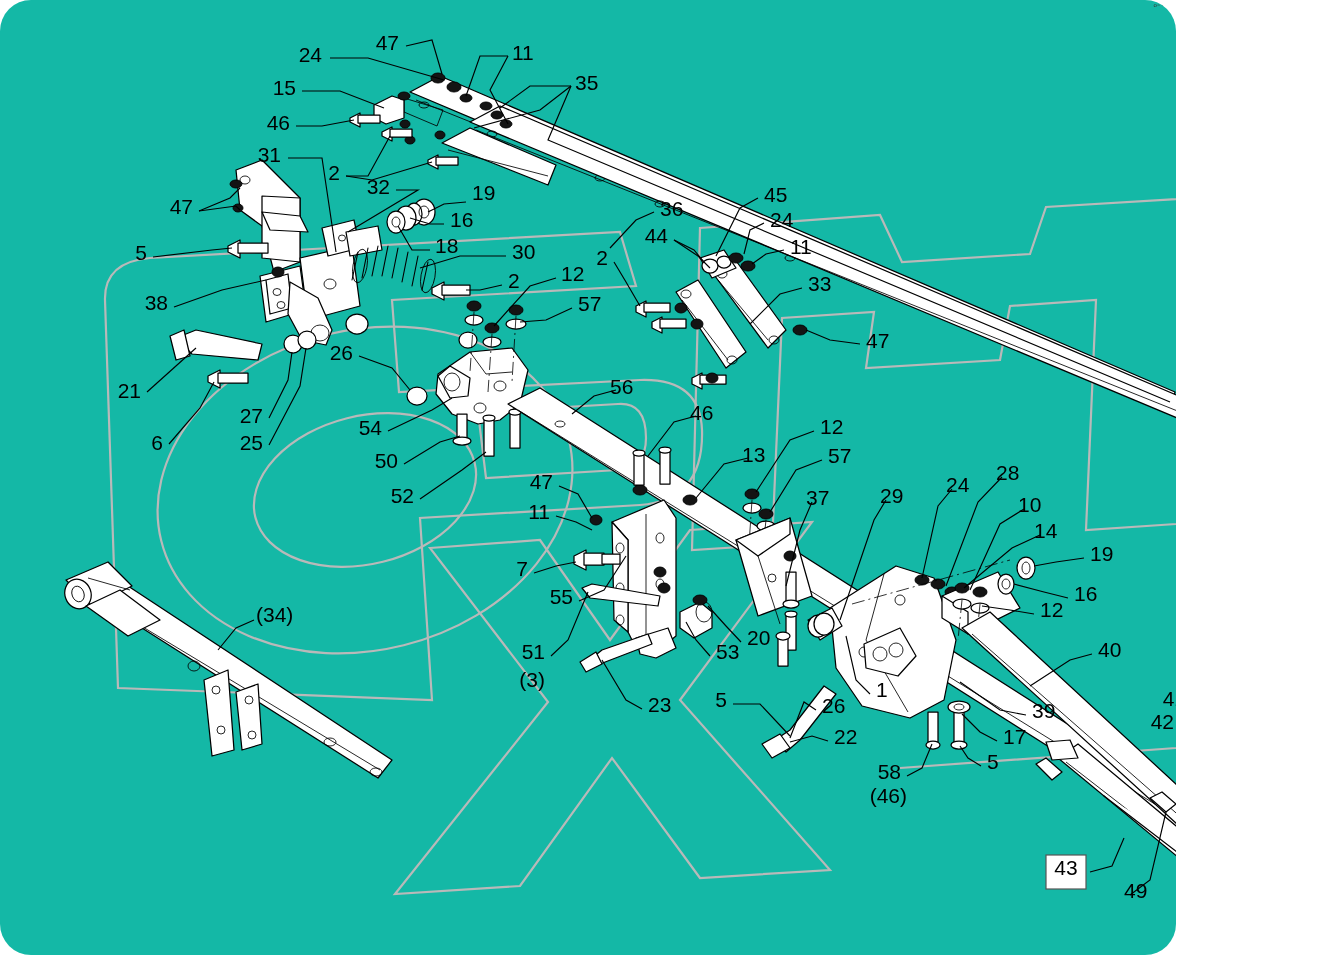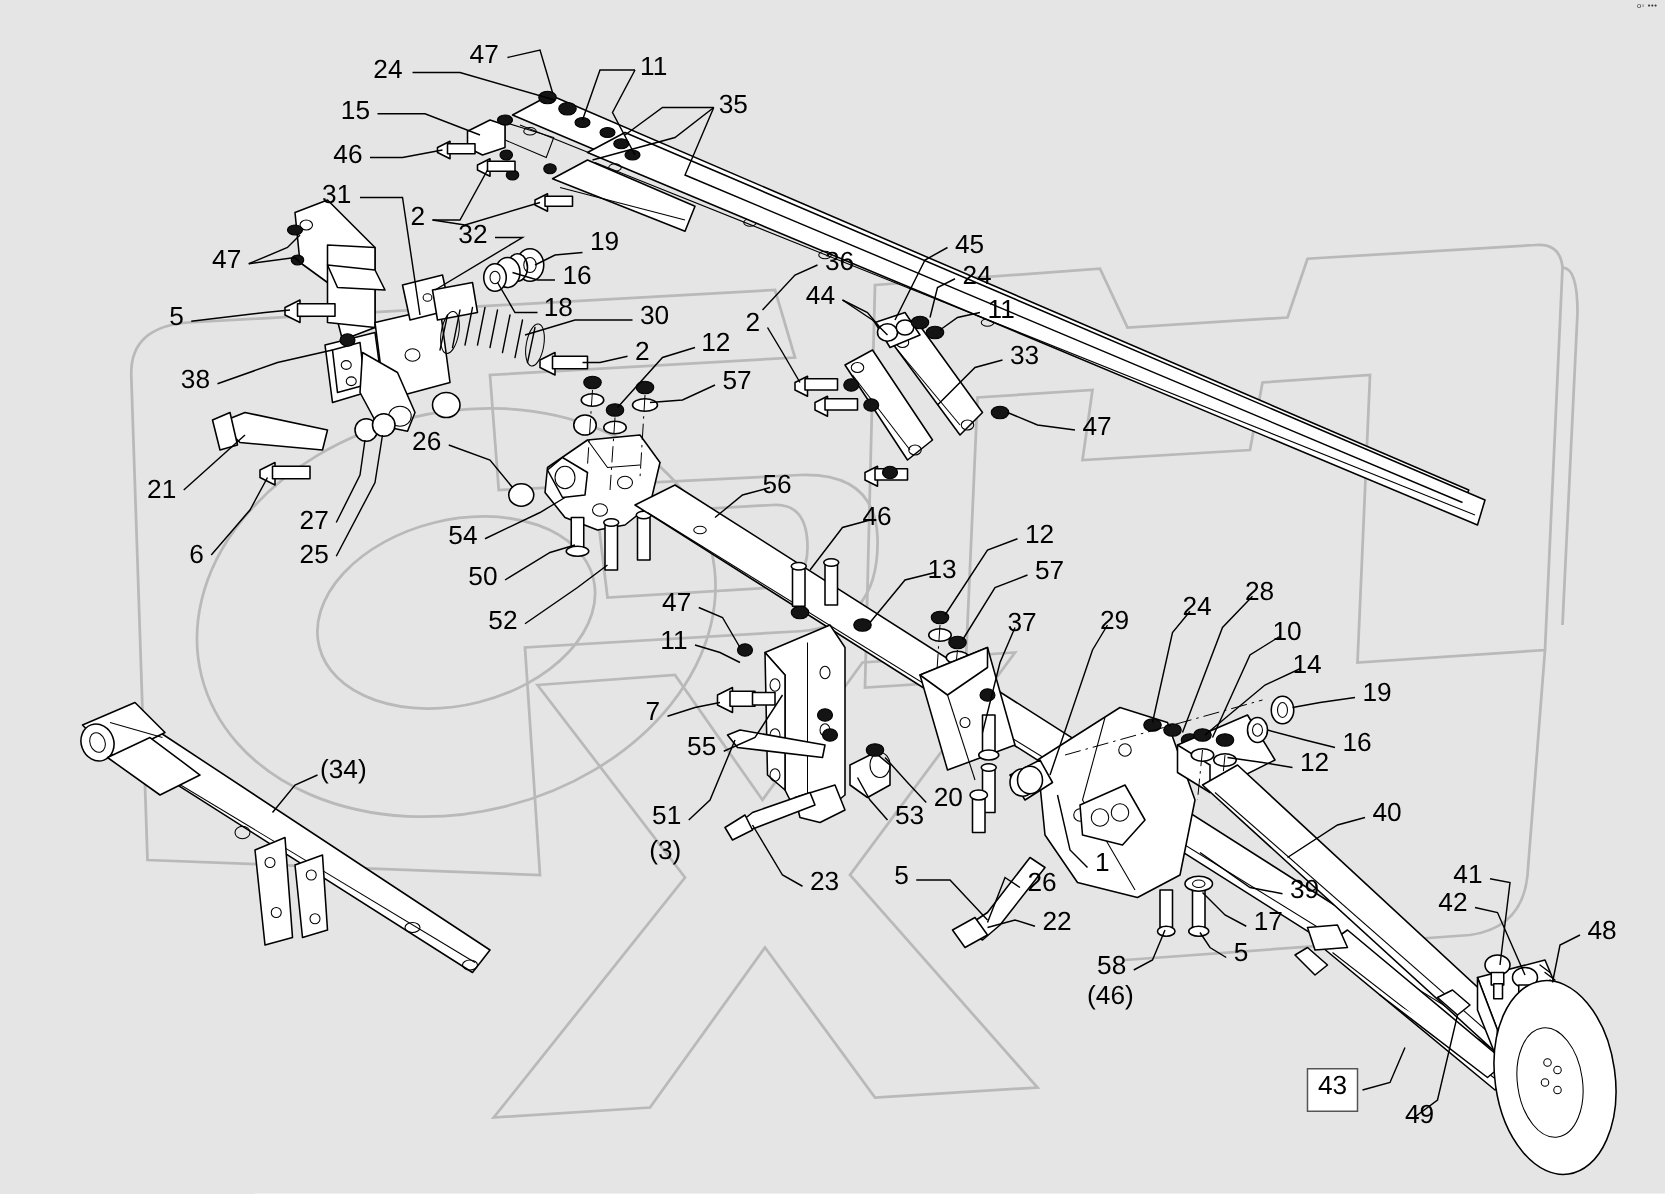--- a/index.html
+++ b/index.html
@@ -5,24 +5,25 @@
   html, body {
     margin: 0;
     padding: 0;
     background: #ffffff;
   }
   body {
     font-family: "Liberation Sans", sans-serif;
   }
   #sheet {
     position: relative;
-    width: 1332px;
+    width: 1176px;
     height: 955px;
-    background: #e5e5e5;
+    background: #14b8a6;
     overflow: hidden;
+    border-radius: 31px;
   }
   #sheet svg.layer {
     position: absolute;
     left: 0;
     top: 0;
     width: 1332px;
     height: 955px;
   }
   .callout-text {
     font-family: "Liberation Sans", sans-serif;

